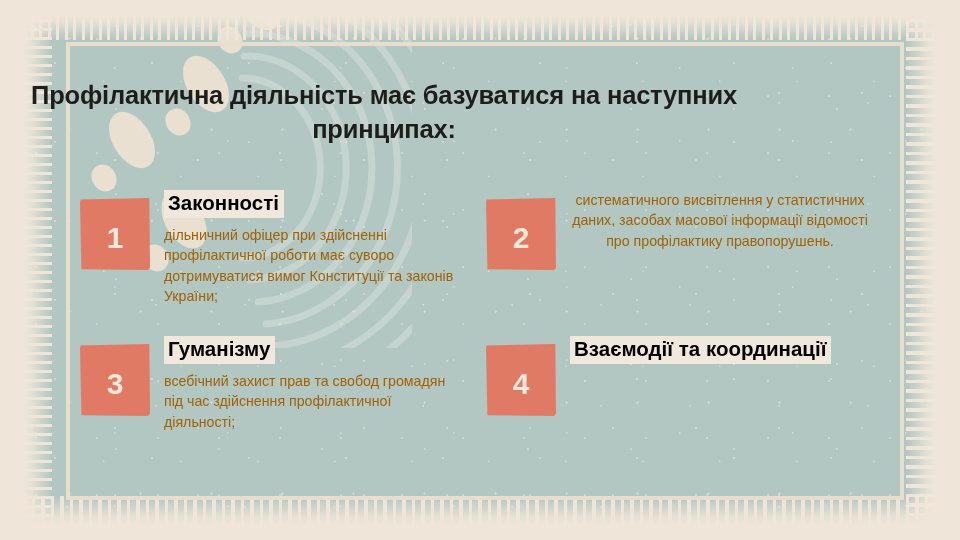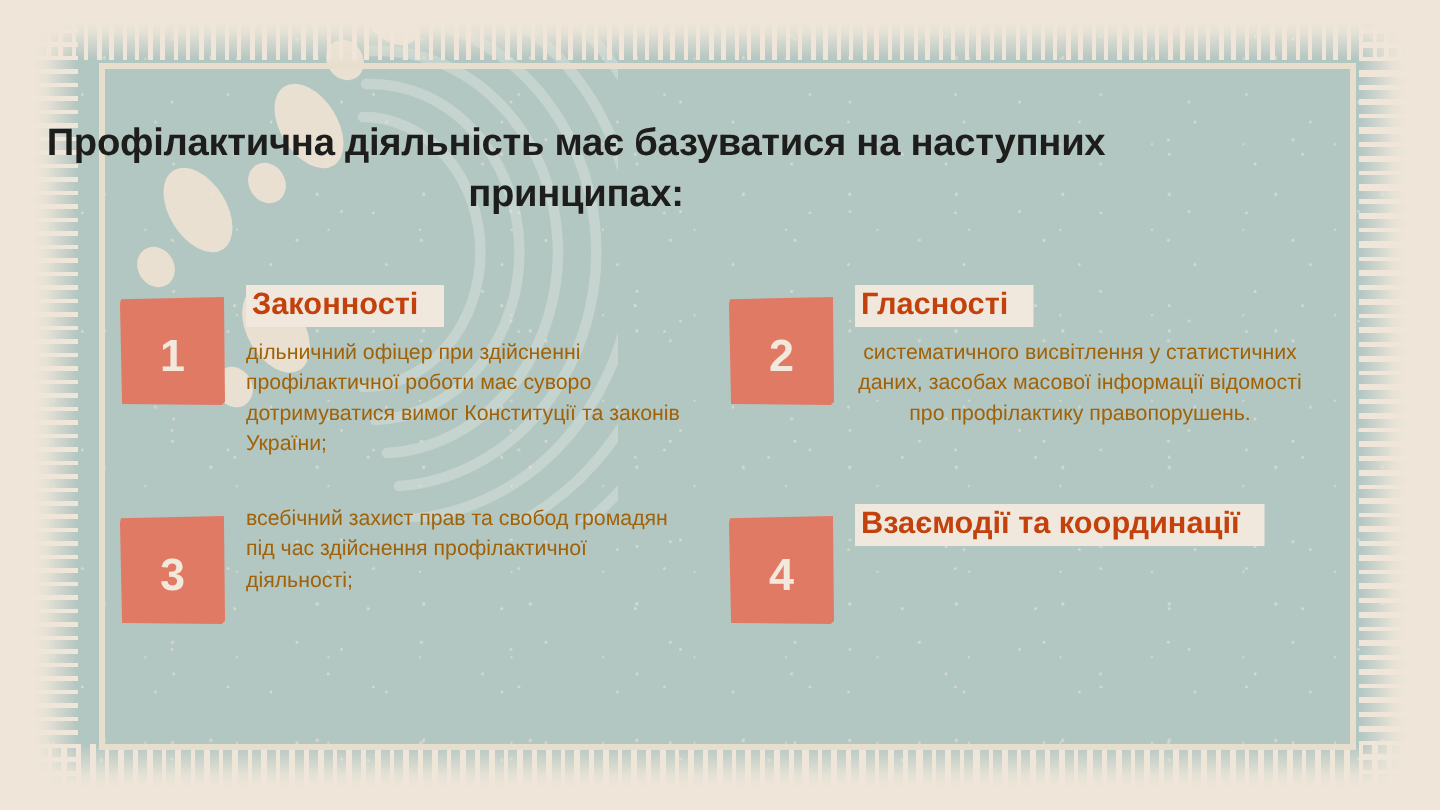--- a/index.html
+++ b/index.html
@@ -169,25 +169,25 @@
     transform: translateY(4px);
   }
 
   .item-text {
     flex: 1 1 auto;
     padding-left: 14px;
   }
   .item-heading {
     display: inline-block;
     background: #f0e8dc;
-    color: #c2410c;
+    color: #000000;
     font-size: 20.5px;
     font-weight: bold;
     line-height: 1.12;
-    padding: 2px 17px 3px 4px;
+    padding: 2px 5px 3px 4px;
     margin: 0 0 7px 0;
     white-space: nowrap;
   }
   .item-body {
     font-size: 14.2px;
     line-height: 1.44;
     color: #a16207;
     margin: 0;
     max-width: 310px;
   }
@@ -248,30 +248,30 @@
         <p class="item-heading">Законності</p>
         <p class="item-body">дільничний офіцер при здійсненні профілактичної роботи має суворо дотримуватися вимог Конституції та законів України;</p>
       </div>
     </div>
 
     <div class="item pos-1">
       <div class="num-box">
         <span class="num">2</span>
       </div>
       <div class="item-text">
-        <p class="item-heading">Гласності</p>
         <p class="item-body">систематичного висвітлення у статистичних даних, засобах масової інформації відомості про профілактику правопорушень.</p>
       </div>
     </div>
 
     <div class="item pos-2">
       <div class="num-box">
         <span class="num">3</span>
       </div>
       <div class="item-text">
+        <p class="item-heading">Гуманізму</p>
         <p class="item-body">всебічний захист прав та свобод громадян під час здійснення профілактичної діяльності;</p>
       </div>
     </div>
 
     <div class="item pos-3">
       <div class="num-box">
         <span class="num">4</span>
       </div>
       <div class="item-text">
         <p class="item-heading">Взаємодії та координації</p>

